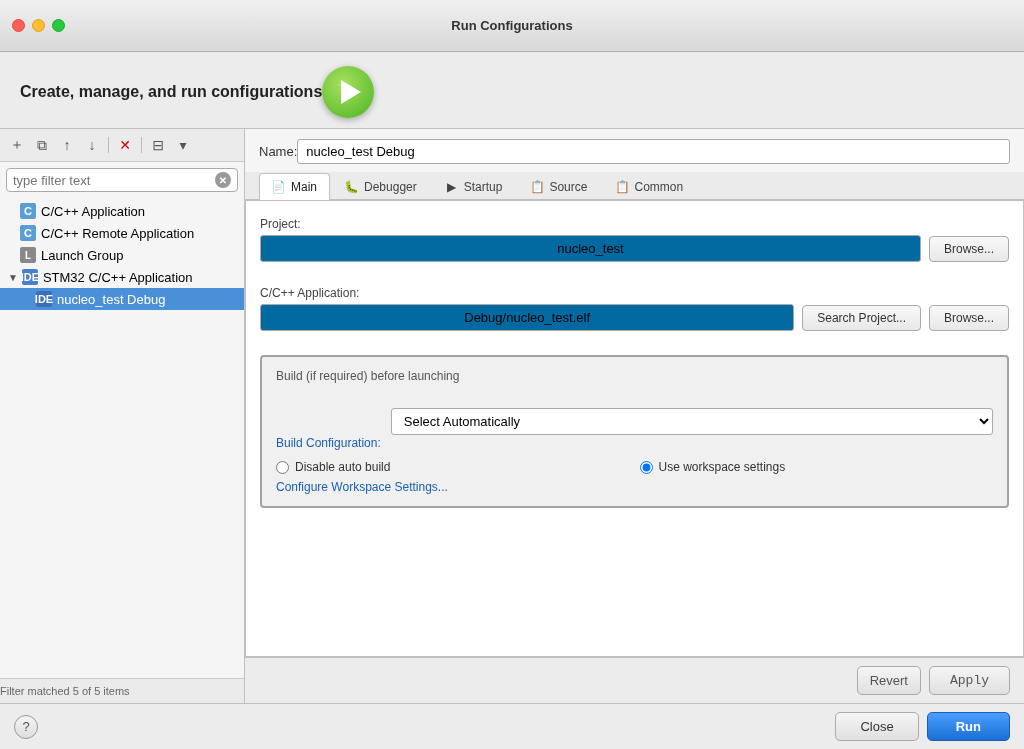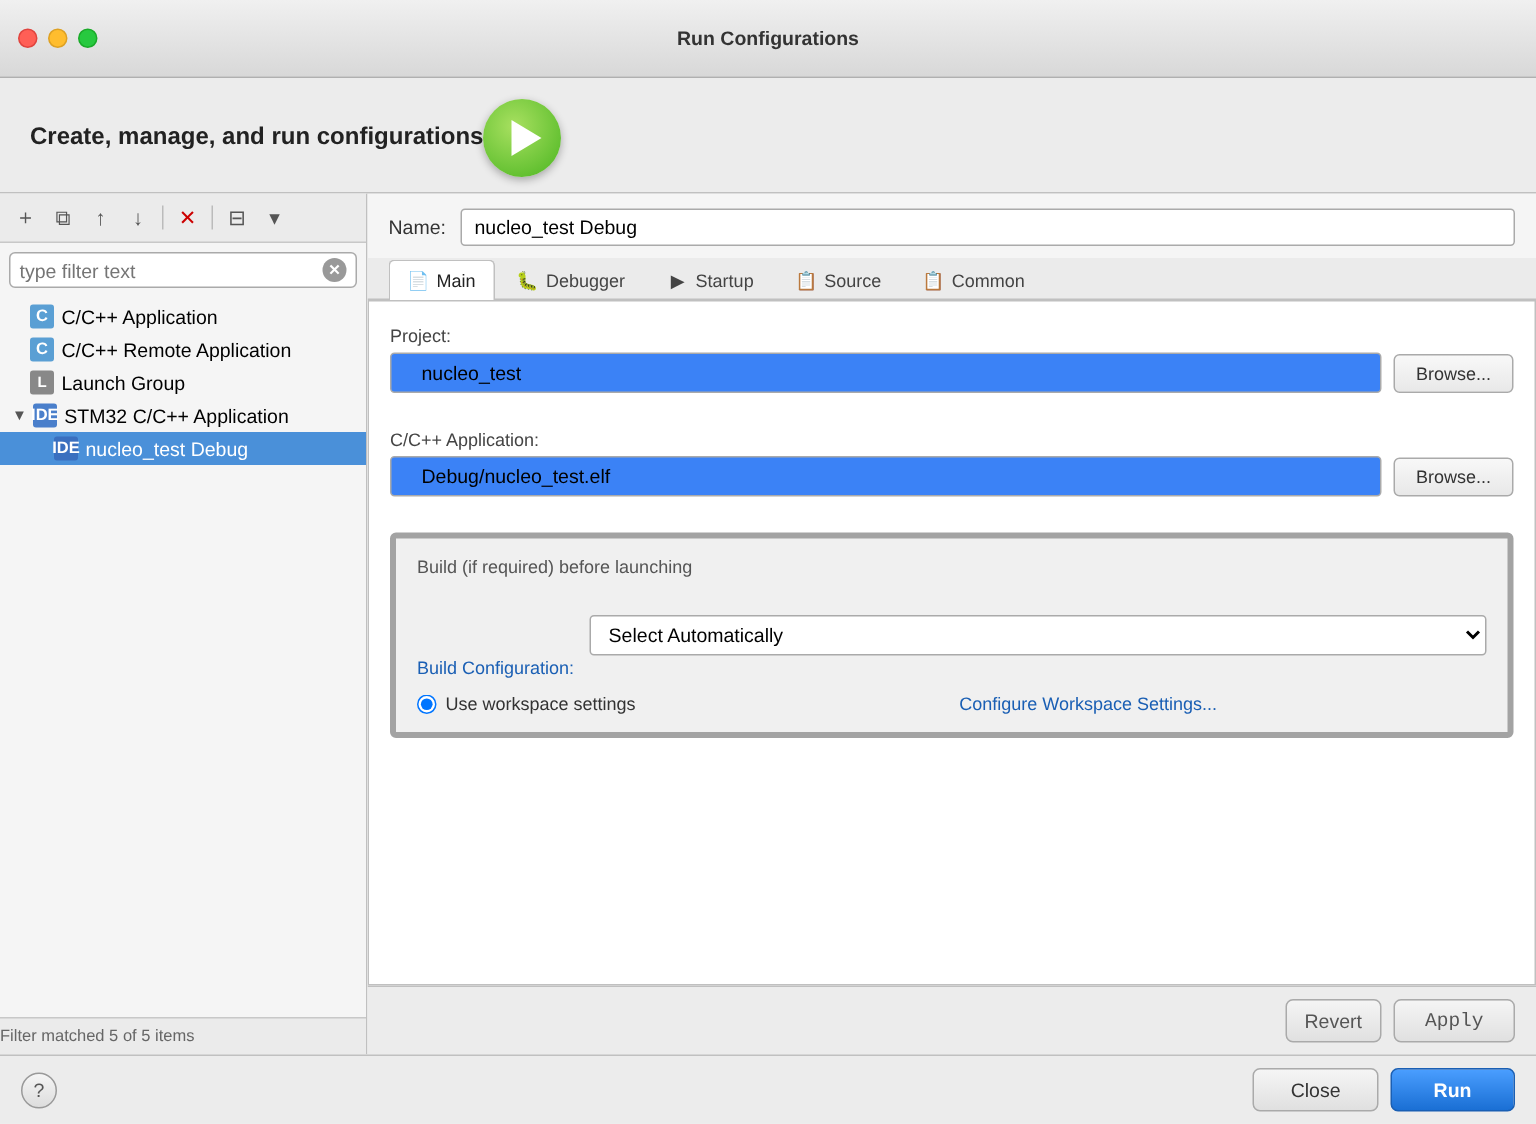--- a/index.html
+++ b/index.html
@@ -168,21 +168,20 @@
       flex: 1;
       display: flex;
       flex-direction: column;
       background: #f5f5f5;
       overflow: hidden;
     }
     .name-row {
       display: flex;
       align-items: center;
       padding: 10px 14px 8px 14px;
-      gap: 10px;
       flex-shrink: 0;
     }
     .name-label { font-size: 13px; color: #333; font-weight: 500; }
     .name-input {
       flex: 1; padding: 4px 8px;
       border: 1px solid #aaa; border-radius: 3px;
       font-size: 13px; background: white;
       outline: none;
     }
 
@@ -227,32 +226,32 @@
     }
 
     .form-row {
       margin-bottom: 24px;
     }
     .form-label { font-size: 12px; color: #444; margin-bottom: 4px; }
     .form-row-inline {
       display: flex; gap: 8px; align-items: center; margin-bottom: 12px;
     }
     .form-input-partial {
-      flex: 1; padding: 5px 20px;
+      flex: 1; padding: 5px 8px;
       border: 1px solid #aaa; border-radius: 3px;
-      font-size: 13px; background: #3b82f6; outline: none;
+      font-size: 13px; background: #0369a1; outline: none; text-align: center;
     }
     .btn-secondary {
       padding: 5px 14px; border: 1px solid #aaa; border-radius: 4px;
       background: linear-gradient(to bottom, #f8f8f8, #e8e8e8);
       font-size: 12px; cursor: pointer; white-space: nowrap; color: #333;
     }
 
     .build-section {
-      background: #f0f0f0; border: 4px solid #a3a3a3; border-radius: 4px;
+      background: #f0f0f0; border: 2px solid #a3a3a3; border-radius: 4px;
       padding: 12px 14px; margin-top: 4px;
     }
     .build-section-title { font-size: 12px; color: #555; margin-bottom: 10px; }
     .build-config-row {
       display: flex; align-items: center; gap: 10px; margin-bottom: 10px;
     }
     .build-config-label { font-size: 12px; color: #1a5fb4; cursor: pointer; text-decoration: none; margin-top: 43px; }
     .build-config-select {
       flex: 1; padding: 4px 8px;
       border: 1px solid #aaa; border-radius: 3px;
@@ -417,38 +416,43 @@
           <div class="form-row-inline">
             <input class="form-input-partial" type="text" value="nucleo_test" style="">
             <button class="btn-secondary">Browse...</button>
           </div>
         </div>
 
         <div class="form-row">
           <div class="form-label">C/C++ Application:</div>
           <div class="form-row-inline">
             <input class="form-input-partial" type="text" value="Debug/nucleo_test.elf" style="">
+            <button class="btn-secondary">Search Project...</button>
             <button class="btn-secondary">Browse...</button>
           </div>
         </div>
 
         <div class="build-section">
           <div class="build-section-title">Build (if required) before launching</div>
 
           <div class="build-config-row">
             <a class="build-config-label">Build Configuration:</a>
             <select class="build-config-select">
               <option>Select Automatically</option>
               <option>Debug</option>
               <option>Release</option>
             </select>
           </div>
 
           <div class="two-col-radios">
             <label class="radio-row">
+              <input type="radio" name="build-radio" style="">
+              <span>Disable auto build</span>
+            </label>
+            <label class="radio-row">
               <input type="radio" name="build-radio" checked="" style="">
               <span>Use workspace settings</span>
             </label>
             <a class="link-text">Configure Workspace Settings...</a>
           </div>
         </div>
 
       </div>
 
       <div class="bottom-bar">

